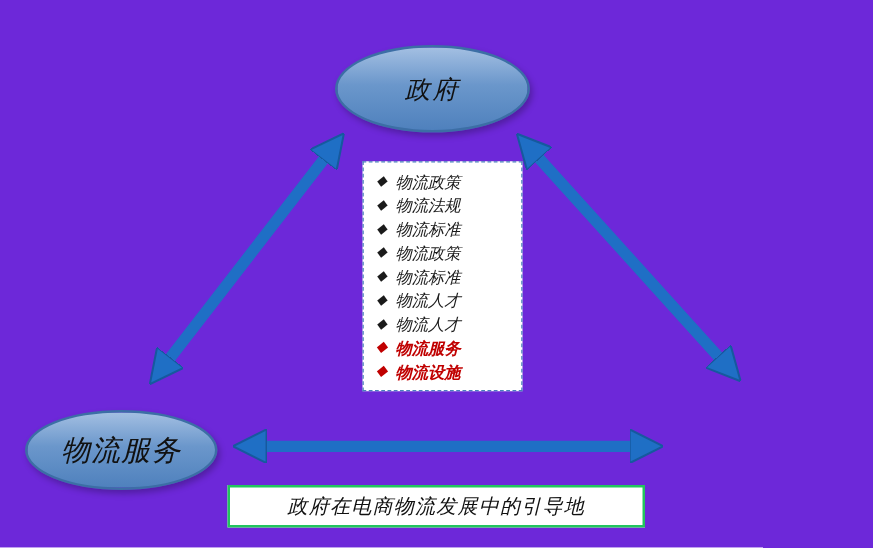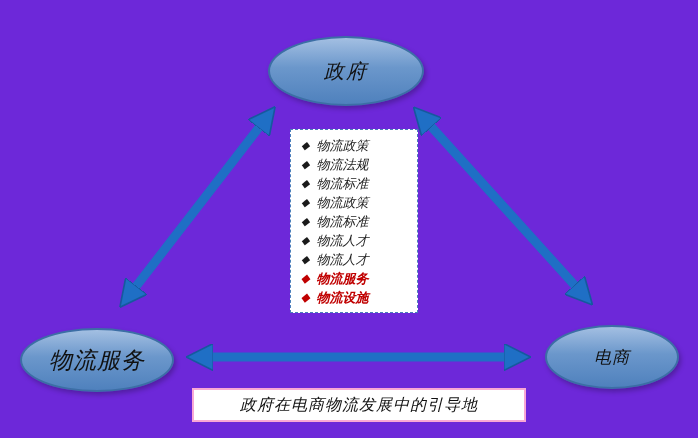--- a/index.html
+++ b/index.html
@@ -72,23 +72,23 @@
     font-size: 11px;
     margin-right: 7px;
     line-height: 1;
   }
   .factor-item.red {
     color: #c00000;
     font-weight: bold;
   }
   .caption-box {
     position: absolute;
-    left: 192px; top: 388px;
+    left: 182px; top: 388px;
     width: 334px; height: 34px;
-    border: 2px solid #f9a8d4;
+    border: 2px solid #22c55e;
     background: #ffffff;
     box-sizing: border-box;
     display: flex;
     align-items: center;
     justify-content: center;
     font-size: 16px;
     color: #111111;
     letter-spacing: 1px;
   }
 </style>
@@ -115,23 +115,20 @@
   </svg>
 
   <div class="node node-government">
     <span>政府</span>
   </div>
 
   <div class="node node-logistics">
     <span>物流服务</span>
   </div>
 
-  <div class="node node-ecommerce">
-    <span>电商</span>
-  </div>
 
   <div class="factor-box">
     <div class="factor-item">
       <span class="bullet">◆</span>
       <span>物流政策</span>
     </div>
     <div class="factor-item">
       <span class="bullet">◆</span>
       <span>物流法规</span>
     </div>

